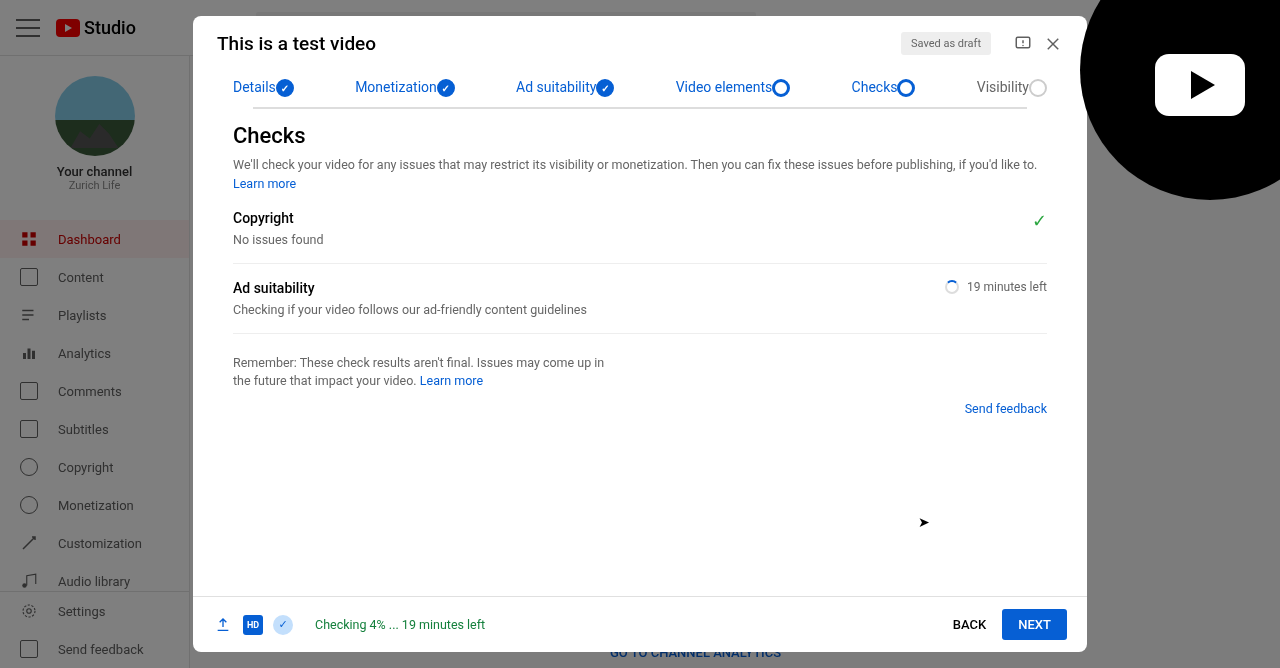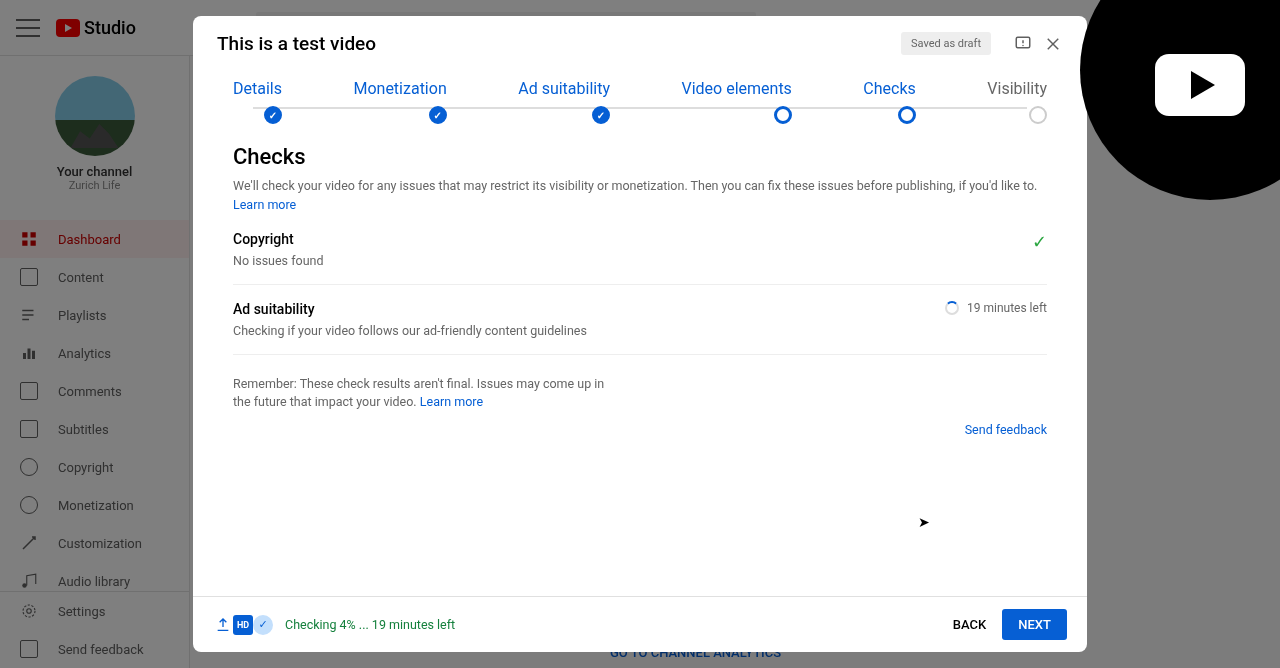--- a/index.html
+++ b/index.html
@@ -26,21 +26,21 @@
 .main{position:absolute;left:190px;top:56px;right:0;bottom:0;padding:20px 28px;overflow:hidden}
 .main h2{font-size:22px;font-weight:500;margin-bottom:16px}
 .overlay{position:absolute;inset:0;background:rgba(0,0,0,0.5);display:flex;align-items:center;justify-content:center}
 .modal{width:894px;height:636px;background:#fff;border-radius:8px;display:flex;flex-direction:column;overflow:hidden;position:relative}
 .modal-head{padding:16px 24px;display:flex;align-items:center;border-bottom:none}
 .modal-title{font-size:19px;font-weight:500;flex:1}
 .saved-badge{background:#eee;color:#666;font-size:11px;padding:5px 10px;border-radius:3px;margin-right:12px}
 .head-icon{width:20px;height:20px;margin-left:10px;cursor:pointer;display:flex;align-items:center;justify-content:center;color:#606060}
 .stepper{display:flex;justify-content:space-between;padding:8px 40px 20px;position:relative}
 .stepper::before{content:"";position:absolute;top:36px;left:60px;right:60px;height:2px;background:#ddd}
-.step{display:flex;flex-direction:column;align-items:flex-end;position:relative;z-index:1;font-size:16px}
+.step{display:flex;align-items:flex-start;position:relative;z-index:1;font-size:14px}
 .step-label{color:#666;margin-bottom:8px}
 .step.active .step-label,.step.done .step-label{color:#065fd4}
 .step-dot{width:18px;height:18px;border-radius:50%;background:#fff;border:2px solid #ccc;display:flex;align-items:center;justify-content:center}
 .step.done .step-dot{background:#065fd4;border-color:#065fd4}
 .step.done .step-dot::after{content:"✓";color:#fff;font-size:10px;font-weight:bold}
 .step.active .step-dot{border-color:#065fd4;border-width:3px}
 .modal-body{flex:1;padding:0 40px;overflow-y:auto}
 .modal-body h3{font-size:22px;font-weight:500;margin-bottom:8px}
 .modal-body p{font-size:12.5px;color:#666;line-height:1.5}
 .link{color:#065fd4;cursor:pointer}
@@ -48,21 +48,21 @@
 .check-info{flex:1}
 .check-title{font-size:14px;font-weight:500;margin-bottom:6px}
 .check-desc{font-size:12.5px;color:#666}
 .check-status{display:flex;align-items:center;font-size:12px;color:#666}
 .check-ok{color:#2ba640;font-size:18px}
 .spinner{width:14px;height:14px;border:2px solid #ddd;border-top-color:#065fd4;border-radius:50%;margin-right:8px;animation:spin 1s linear infinite}
 @keyframes spin{to{transform:rotate(360deg)}}
 .remember{font-size:12px;color:#666;margin-top:20px;max-width:390px}
 .send-feedback{text-align:right;font-size:12.5px;color:#065fd4;margin-top:10px;cursor:pointer}
 .modal-foot{border-top:1px solid #e0e0e0;padding:12px 20px;display:flex;align-items:center}
-.foot-icon{width:20px;height:20px;display:flex;align-items:center;justify-content:center;border-radius:3px}
+.foot-icon{width:20px;height:20px;margin-right:10px;display:flex;align-items:center;justify-content:center;border-radius:3px}
 .foot-icon.upload{color:#065fd4}
 .foot-icon.hd{background:#065fd4;color:#fff;font-size:9px;font-weight:bold}
 .foot-icon.check{background:#c3dffc;color:#065fd4;border-radius:50%;font-size:11px}
 .foot-text{font-size:12.5px;color:#15803d;margin-left:12px}
 .foot-actions{margin-left:auto;display:flex;gap:0}
 .btn{padding:8px 16px;font-size:13px;font-weight:500;border-radius:3px;cursor:pointer;border:none;background:none}
 .btn.primary{background:#065fd4;color:#fff}
 .yt-badge{position:absolute;top:-60px;right:-60px;width:260px;height:260px;background:#000;border-radius:50%;display:flex;align-items:center;justify-content:center;z-index:100}
 .yt-badge-inner{width:90px;height:62px;background:#fff;border-radius:14px;display:flex;align-items:center;justify-content:center;margin-top:30px;margin-right:20px}
 .yt-badge-inner::before{content:"";border-left:24px solid #000;border-top:14px solid transparent;border-bottom:14px solid transparent;margin-left:6px}

